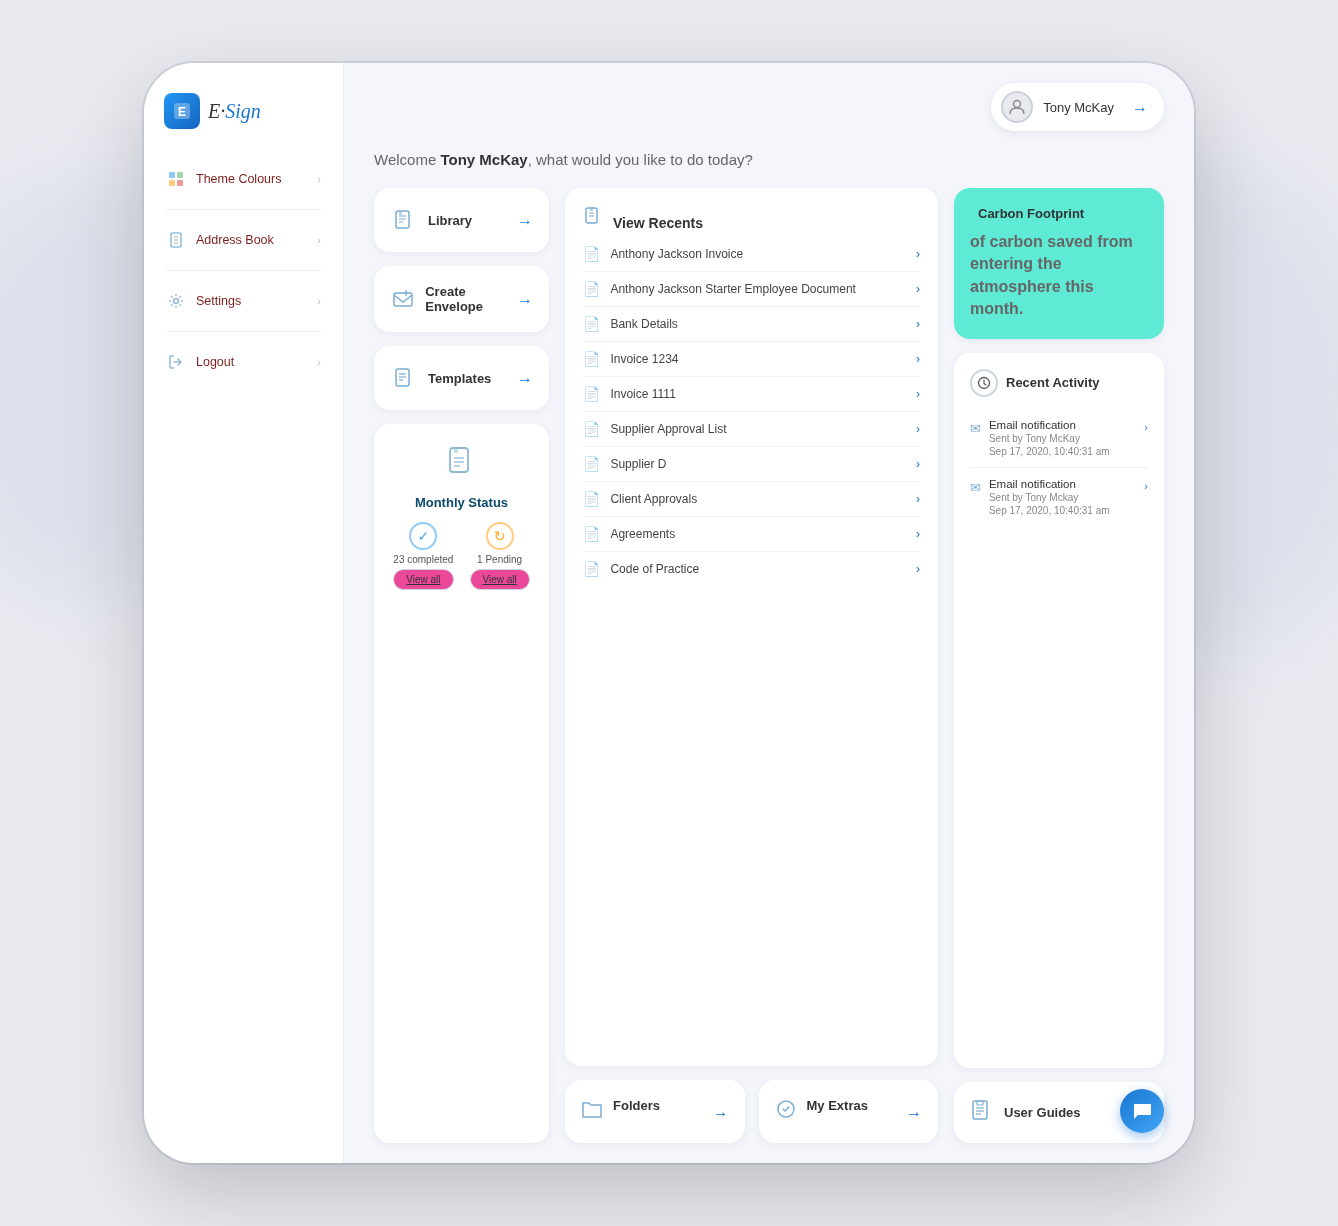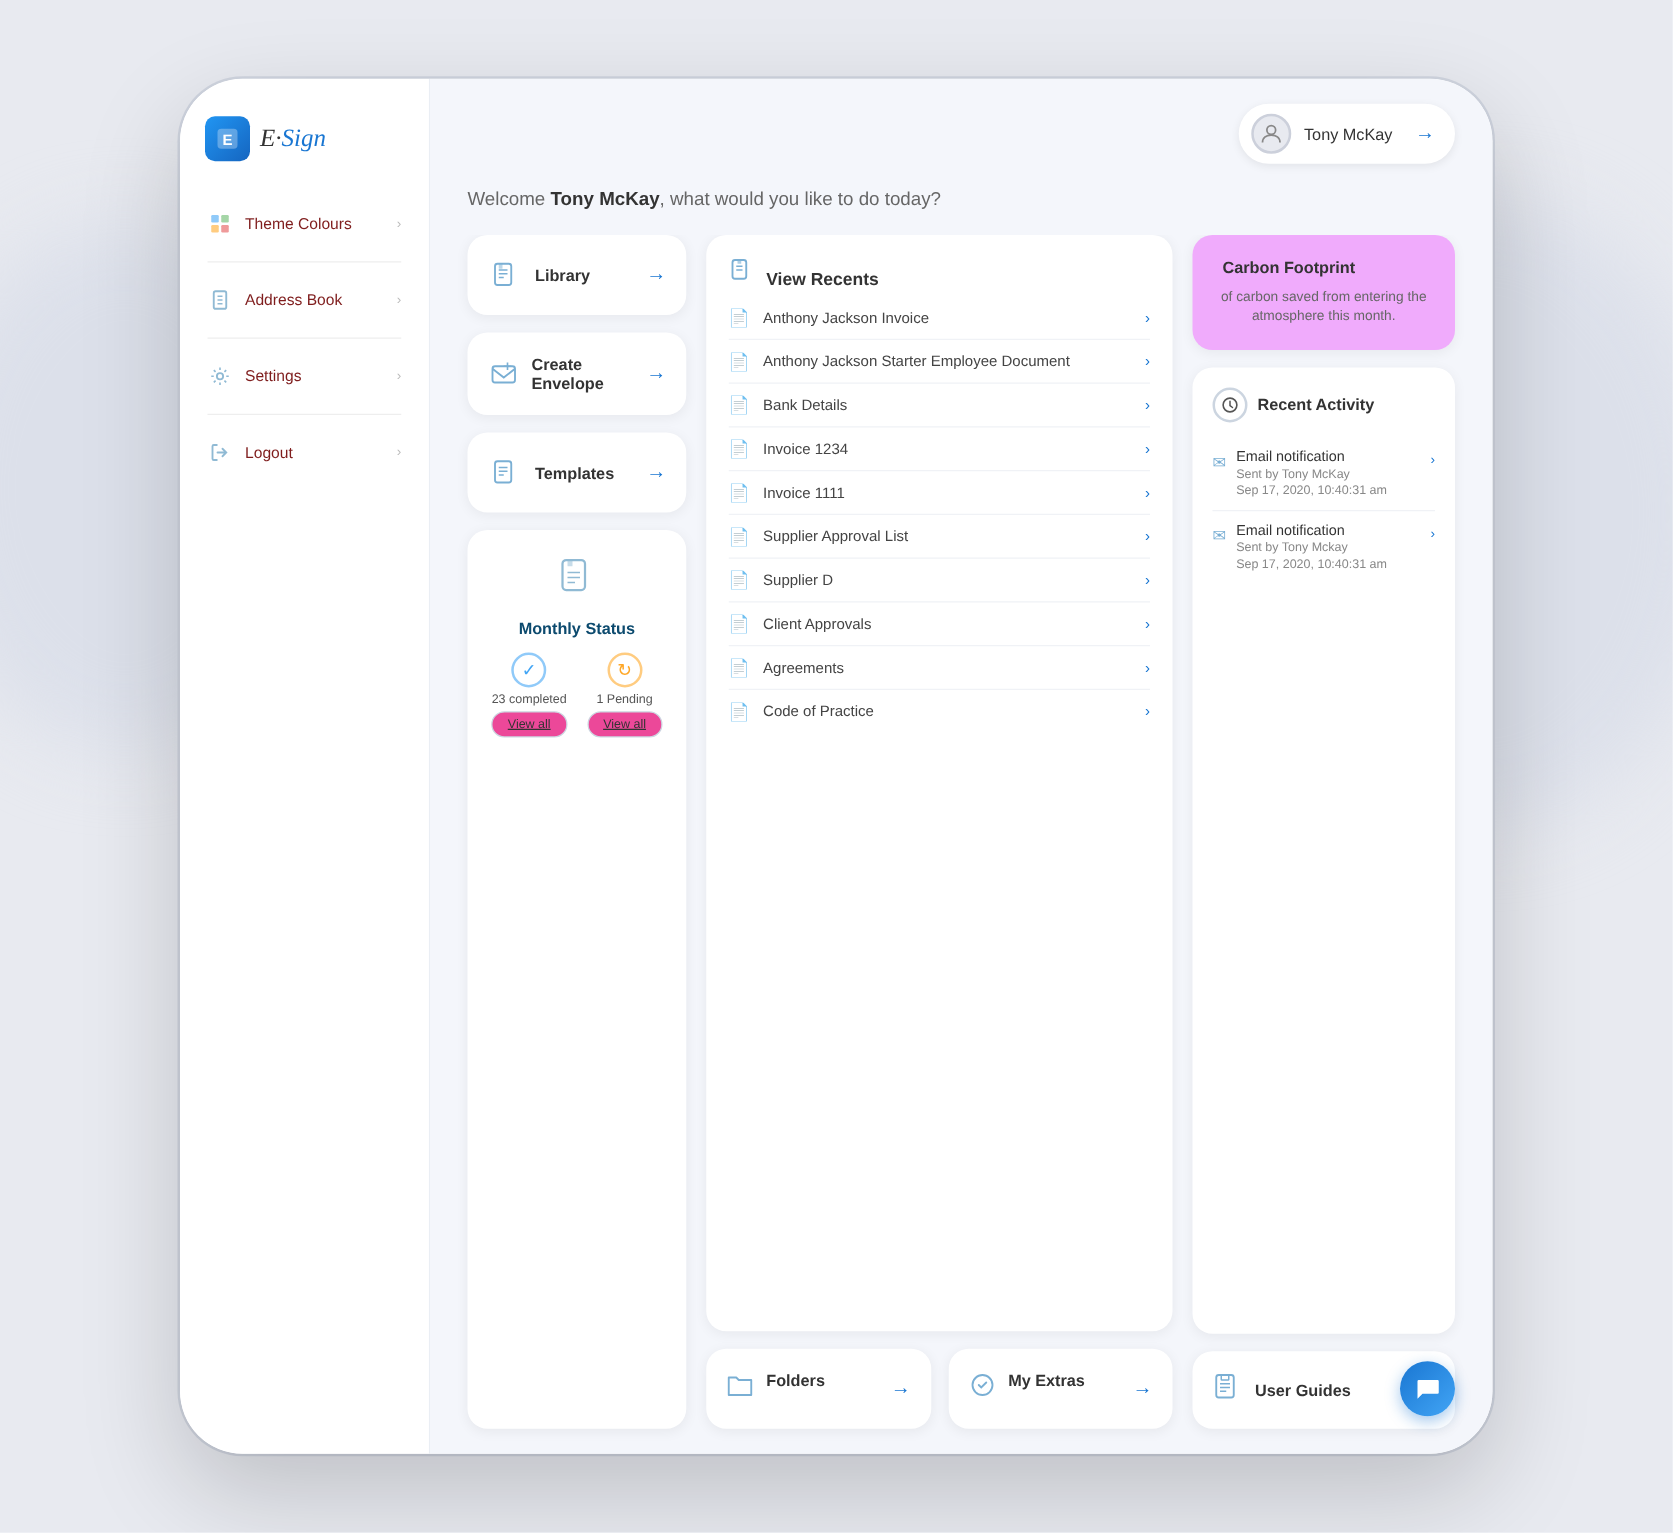--- a/index.html
+++ b/index.html
@@ -403,21 +403,21 @@
     
     .right-col {
       width: 210px;
       min-width: 210px;
       display: flex;
       flex-direction: column;
       gap: 14px;
     }
 
     .carbon-card {
-      background: #f0abfc;
+      background: #5eead4;
       border-radius: 16px;
       padding: 18px 16px;
       box-shadow: 0 2px 10px rgba(0,0,0,0.06);
       display: flex;
       flex-direction: column;
       align-items: center;
       gap: 10px;
     }
     .carbon-title {
       font-size: 13px;
@@ -449,24 +449,25 @@
       font-size: 26px;
       font-weight: 700;
       color: #444;
       line-height: 1;
     }
     .cloud-unit {
       font-size: 12px;
       color: #666;
     }
     .carbon-desc {
-      font-size: 11px;
+      font-size: 16px;
       color: #666;
-      text-align: center;
+      text-align: left;
       line-height: 1.4;
+      font-weight: bold;
     }
 
     .activity-card {
       background: #fff;
       border-radius: 16px;
       padding: 16px;
       box-shadow: 0 2px 10px rgba(0,0,0,0.06);
       flex: 1;
     }
     .activity-header {

